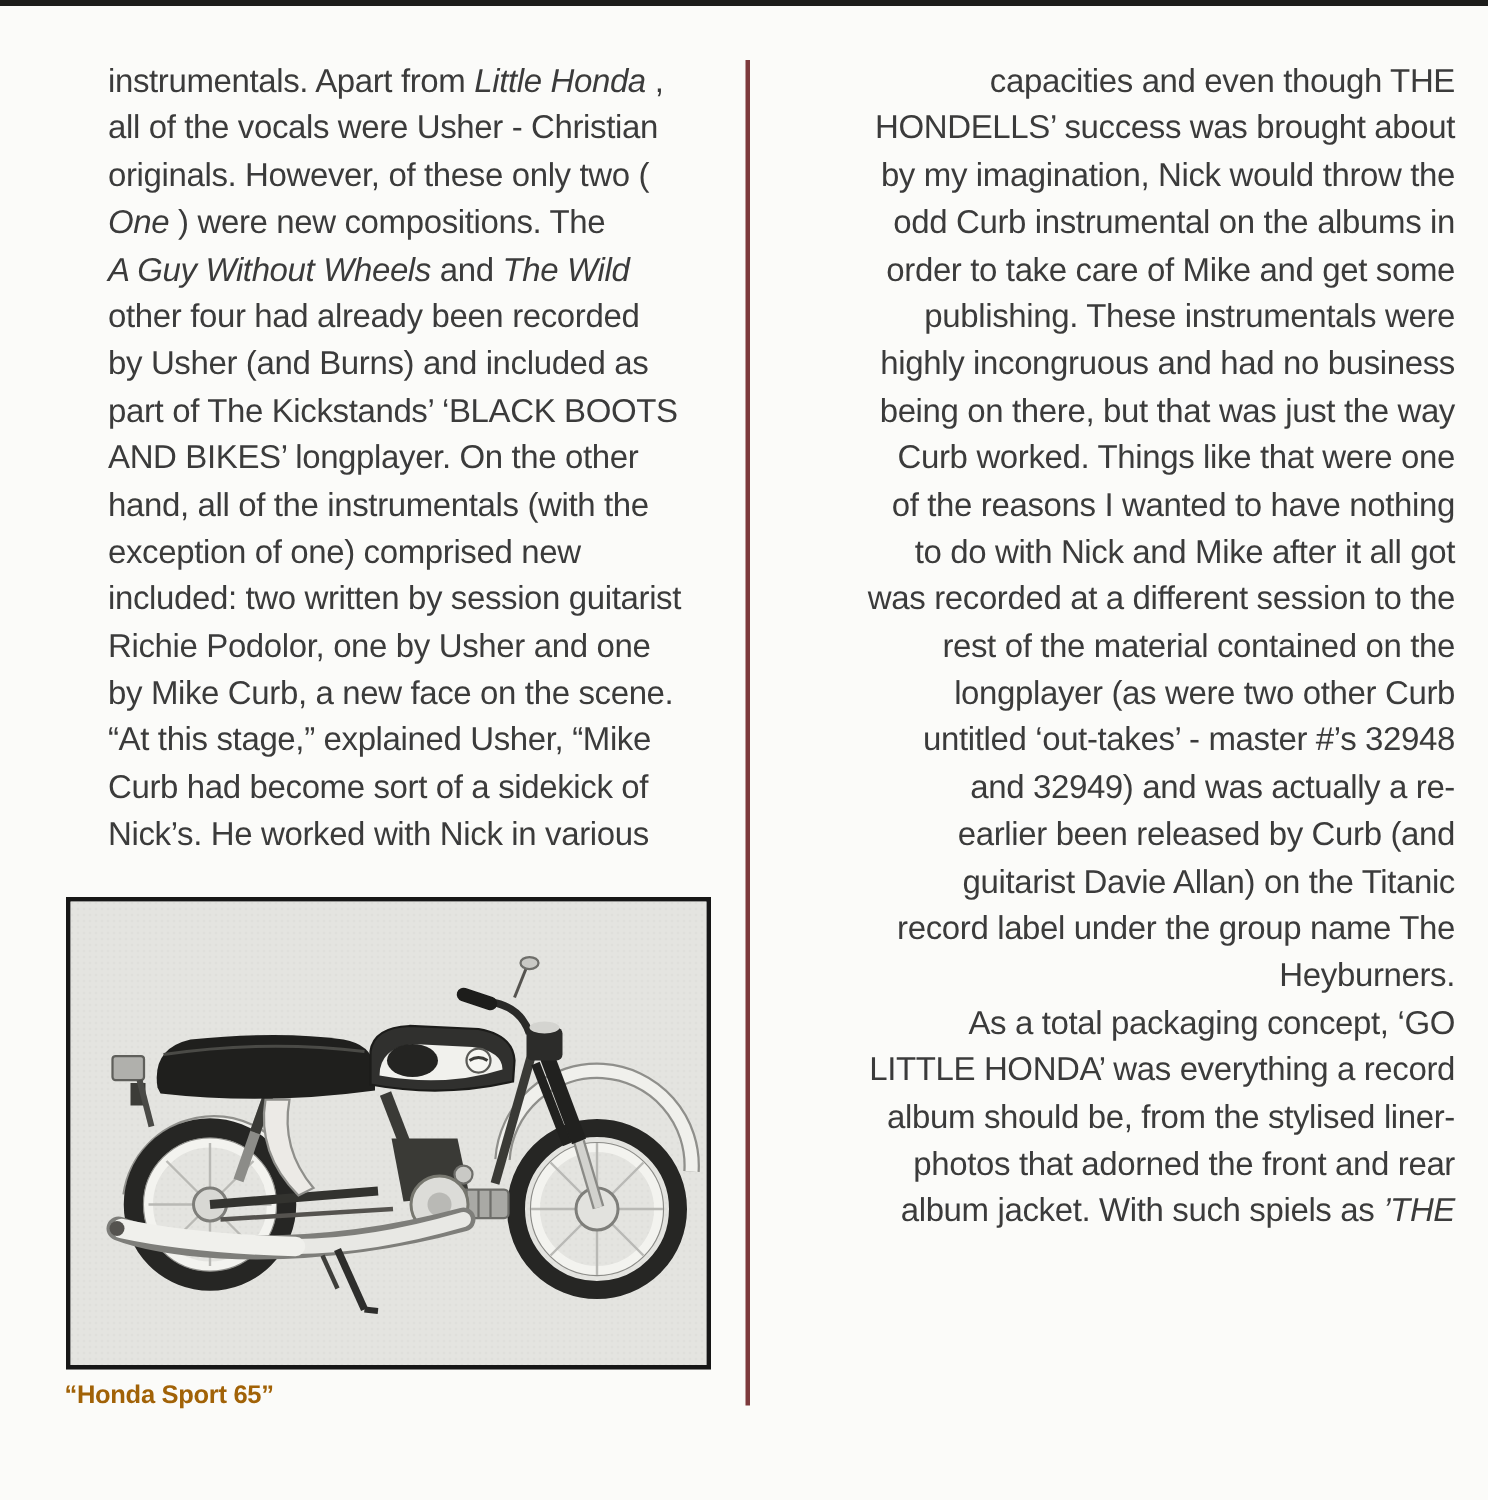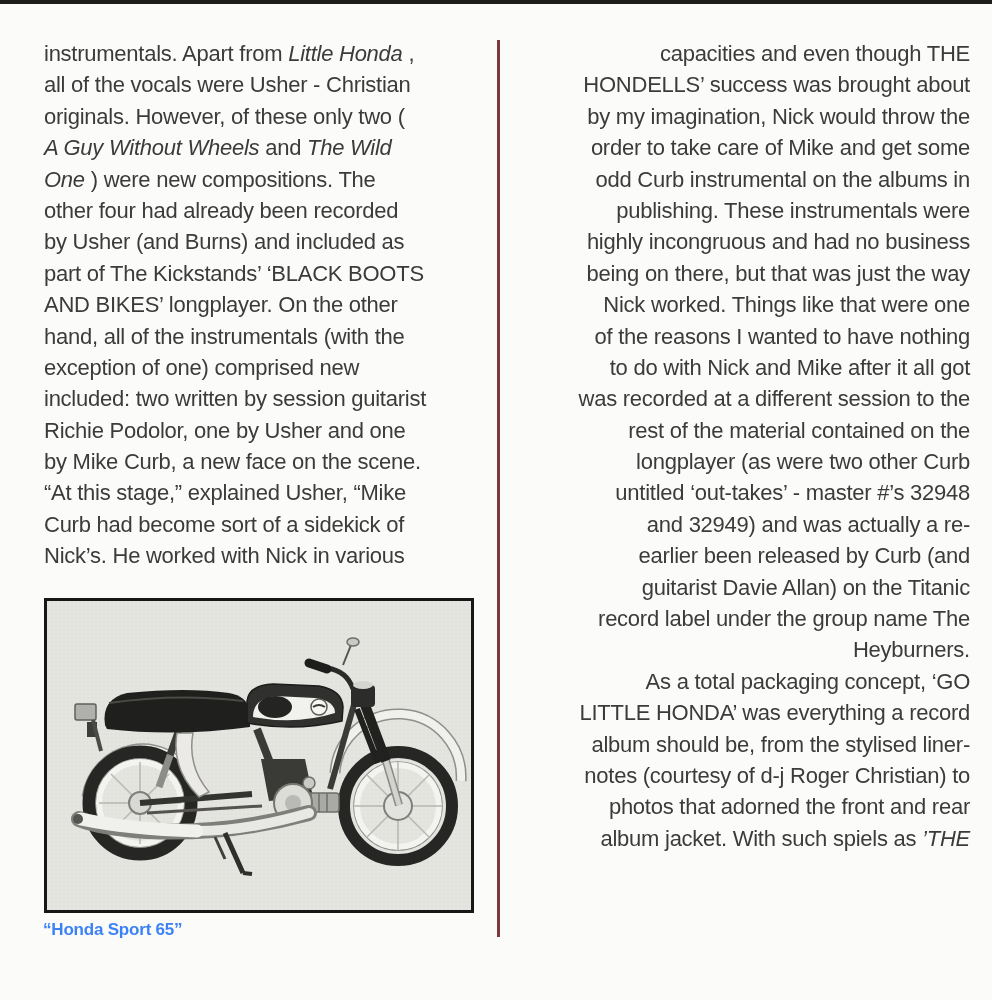--- a/index.html
+++ b/index.html
@@ -28,88 +28,87 @@
     position:absolute;left:497px;top:40px;width:3px;height:897px;
     background:var(--divider);
   }
   .col{
     position:absolute;top:38px;
     font-size:22px;line-height:31.4px;letter-spacing:-0.25px;
     white-space:nowrap;
   }
   .col-left{left:44px;width:436px;}
   .col-right{left:524px;width:446px;text-align:right;}
-  .tline{height:31.4px;}
+  .tline{height:31.4px;margin-left:28px;}
   .it{font-style:italic;}
   .photo-frame{
     position:absolute;left:44px;top:598px;width:430px;height:315px;
     border:3px solid var(--photo-border);
     box-sizing:border-box;
     background:var(--photo-bg);
   }
   .photo-frame svg{display:block;width:100%;height:100%;}
   .caption{
     position:absolute;left:43px;top:920px;
-    font-size:17px;font-weight:bold;color:#3b82f6;letter-spacing:-0.2px;
+    font-size:17px;font-weight:bold;color:#a16207;letter-spacing:-0.2px;
   }
 </style>
 </head>
 <body>
 
 <div class="page">
 
   <div class="toprule"></div>
 
   <div class="col col-left">
       <div class="tline"><span>instrumentals. Apart from </span><span class="it">Little Honda</span><span> ,</span></div>
       <div class="tline"><span>all of the vocals were Usher - Christian</span></div>
       <div class="tline"><span>originals. However, of these only two (</span></div>
+      <div class="tline"><span class="it">One</span><span> ) were new compositions. The</span></div>
       <div class="tline"><span class="it">A Guy Without Wheels</span><span> and </span><span class="it">The Wild</span></div>
-      <div class="tline"><span class="it">One</span><span> ) were new compositions. The</span></div>
       <div class="tline"><span>other four had already been recorded</span></div>
       <div class="tline"><span>by Usher (and Burns) and included as</span></div>
       <div class="tline"><span>part of The Kickstands’ ‘BLACK BOOTS</span></div>
       <div class="tline"><span>AND BIKES’ longplayer. On the other</span></div>
       <div class="tline"><span>hand, all of the instrumentals (with the</span></div>
       <div class="tline"><span>exception of one) comprised new</span></div>
       <div class="tline"><span>included: two written by session guitarist</span></div>
       <div class="tline"><span>Richie Podolor, one by Usher and one</span></div>
       <div class="tline"><span>by Mike Curb, a new face on the scene.</span></div>
       <div class="tline"><span>“At this stage,” explained Usher, “Mike</span></div>
       <div class="tline"><span>Curb had become sort of a sidekick of</span></div>
       <div class="tline"><span>Nick’s. He worked with Nick in various</span></div>
     </div>
 
   <div class="divider"></div>
 
   <div class="col col-right">
       <div class="tline"><span>capacities and even though THE</span></div>
       <div class="tline"><span>HONDELLS’ success was brought about</span></div>
       <div class="tline"><span>by my imagination, Nick would throw the</span></div>
+      <div class="tline"><span>odd Curb instrumental on the albums in</span></div>
       <div class="tline"><span>order to take care of Mike and get some</span></div>
-      <div class="tline"><span>odd Curb instrumental on the albums in</span></div>
       <div class="tline"><span>publishing. These instrumentals were</span></div>
       <div class="tline"><span>highly incongruous and had no business</span></div>
       <div class="tline"><span>being on there, but that was just the way</span></div>
-      <div class="tline"><span>Nick worked. Things like that were one</span></div>
+      <div class="tline"><span>Curb worked. Things like that were one</span></div>
       <div class="tline"><span>of the reasons I wanted to have nothing</span></div>
       <div class="tline"><span>to do with Nick and Mike after it all got</span></div>
       <div class="tline"><span>was recorded at a different session to the</span></div>
       <div class="tline"><span>rest of the material contained on the</span></div>
       <div class="tline"><span>longplayer (as were two other Curb</span></div>
       <div class="tline"><span>untitled ‘out-takes’ - master #’s 32948</span></div>
       <div class="tline"><span>and 32949) and was actually a re-</span></div>
       <div class="tline"><span>earlier been released by Curb (and</span></div>
       <div class="tline"><span>guitarist Davie Allan) on the Titanic</span></div>
       <div class="tline"><span>record label under the group name The</span></div>
       <div class="tline"><span>Heyburners.</span></div>
       <div class="tline"><span>&nbsp;&nbsp;As a total packaging concept, ‘GO</span></div>
       <div class="tline"><span>LITTLE HONDA’ was everything a record</span></div>
       <div class="tline"><span>album should be, from the stylised liner-</span></div>
-      <div class="tline"><span>notes (courtesy of d-j Roger Christian) to</span></div>
       <div class="tline"><span>photos that adorned the front and rear</span></div>
       <div class="tline"><span>album jacket. With such spiels as </span><span class="it">’THE</span></div>
     </div>
 
   <div class="photo-frame">
     <svg viewBox="0 0 424 309" xmlns="http://www.w3.org/2000/svg" preserveAspectRatio="none">
       <defs>
         <pattern id="ht" width="4" height="4" patternUnits="userSpaceOnUse">
           <circle cx="1" cy="1" r="0.7" fill="#cfcfc9"></circle>
         </pattern>

